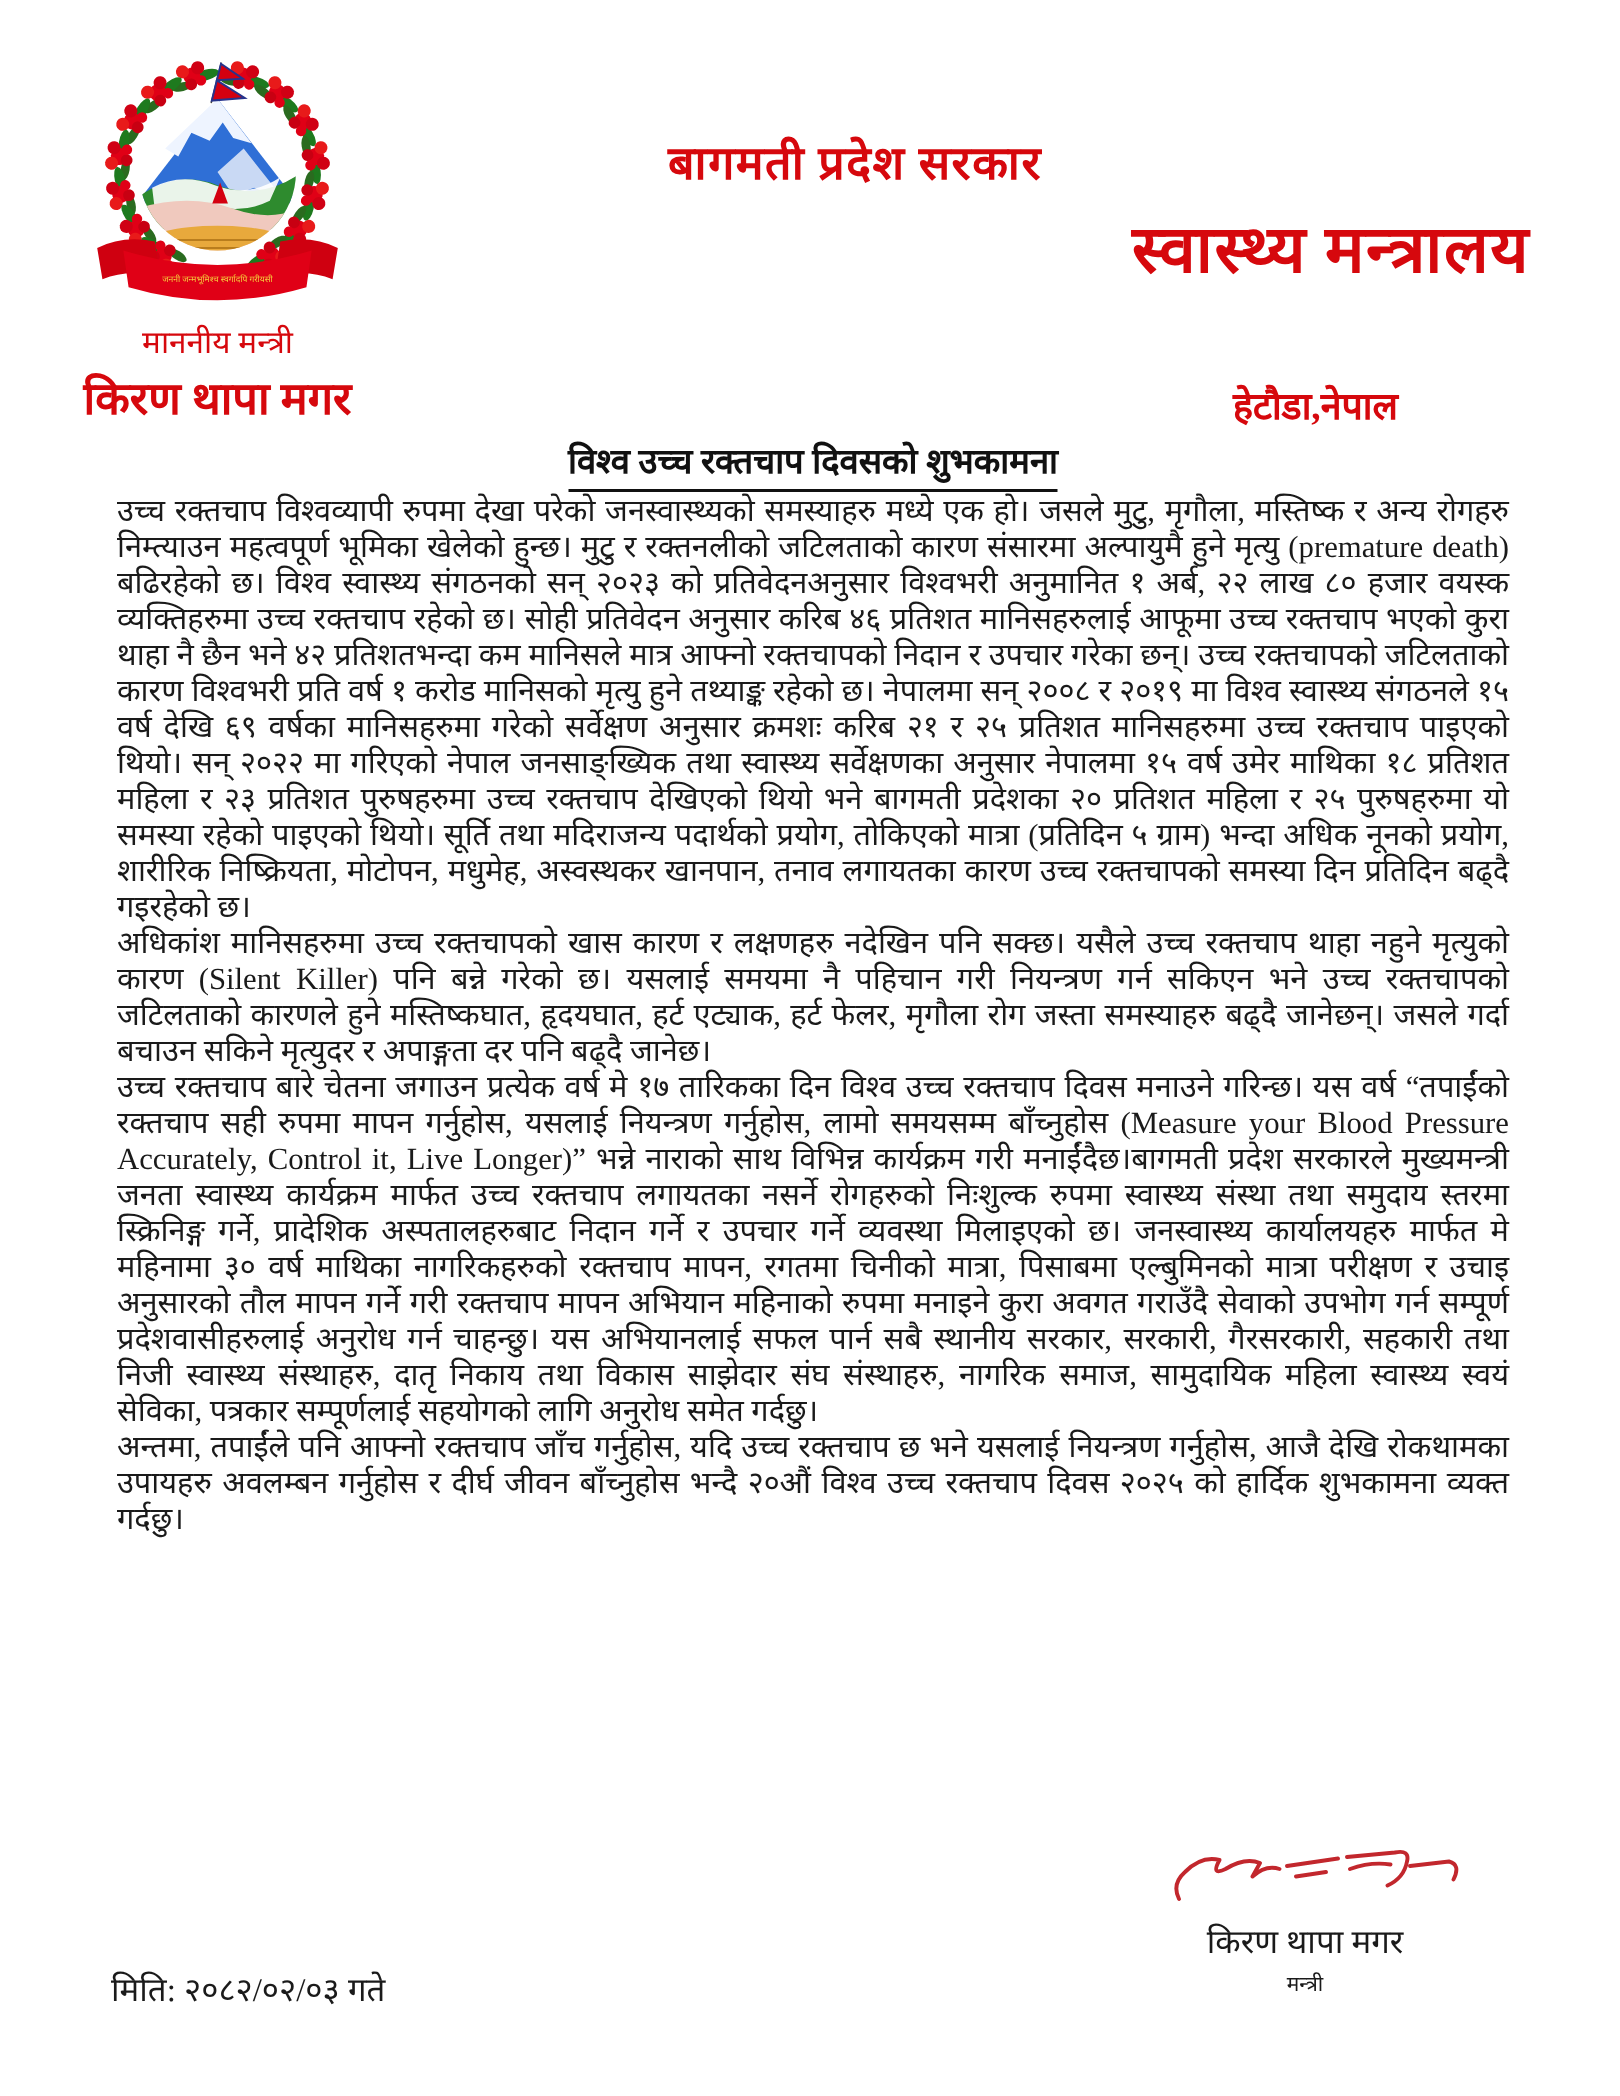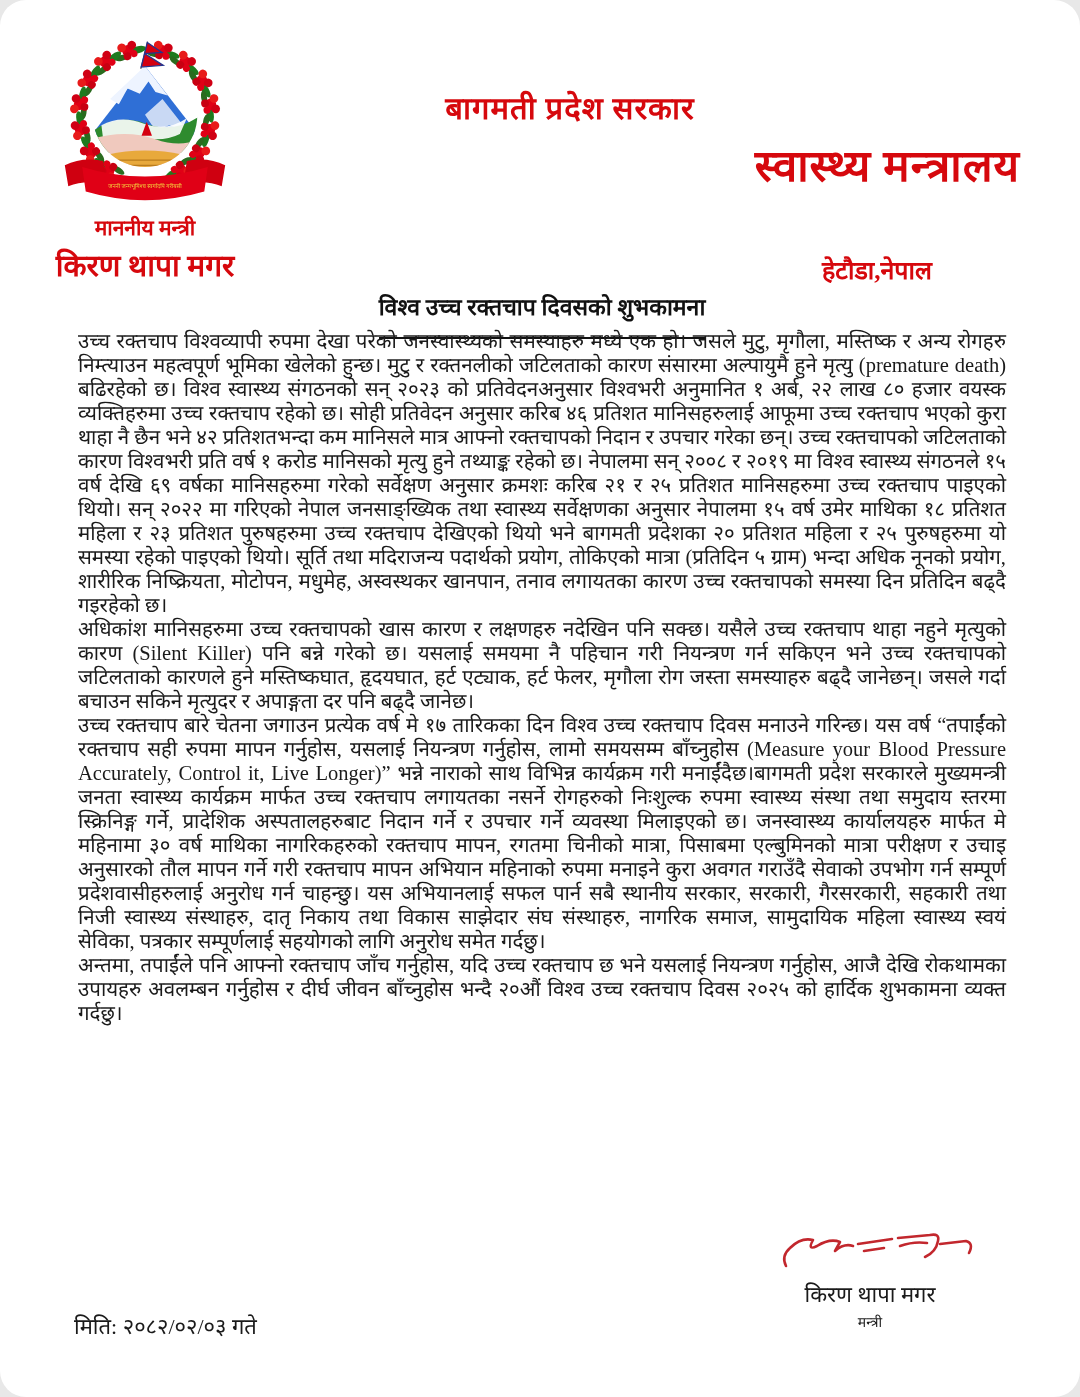--- a/index.html
+++ b/index.html
@@ -1,32 +1,32 @@
 <!DOCTYPE html>
 <html><head>
 <meta charset="utf-8">
 <style>
   html,body{margin:0;padding:0;background:#e8e8e8;}
   .page{
     position:relative;width:1080px;height:1397px;margin:0 auto;background:#ffffff;
-    font-family:"Liberation Serif","DejaVu Serif",serif;overflow:hidden;border-radius:26px;
+    font-family:"Liberation Serif","DejaVu Serif",serif;overflow:hidden;
   }
   .emblem{position:absolute;left:56px;top:38px;width:178px;height:170px;}
   .govt-line{position:absolute;left:120px;top:86px;width:900px;text-align:center;
     font-size:31px;font-weight:600;color:#d6080d;letter-spacing:1px;}
   .ministry-line{position:absolute;left:120px;top:134px;width:900px;text-align:right;
     font-size:44px;font-weight:700;color:#d6080d;letter-spacing:1px;}
   .minister-title{position:absolute;left:46px;top:213px;width:198px;text-align:center;
-    font-size:21px;font-weight:700;color:#d6080d;}
+    font-size:21px;font-weight:400;color:#d6080d;}
   .minister-name{position:absolute;left:20px;top:244px;width:250px;text-align:center;
     font-size:30px;font-weight:700;color:#d6080d;}
   .location{position:absolute;right:148px;top:252px;font-size:25px;font-weight:600;color:#d6080d;margin-left:11px;}
   .letter-title{position:absolute;left:78px;top:290px;width:928px;text-align:center;
     font-size:23px;font-weight:700;color:#111;}
-  .letter-title span{border-bottom:2.5px solid #111;padding-bottom:17px;}
+  .letter-title span{border-bottom:2.5px solid #111;padding-bottom:6px;}
   .body-text{position:absolute;left:78px;top:329px;width:928px;
     font-size:20.5px;line-height:24px;text-align:justify;color:#1a1a1a;}
   .body-text p{margin:0;}
   .signature{position:absolute;left:778px;top:1226px;width:205px;height:50px;}
   .sig-name{position:absolute;left:760px;top:1278px;width:220px;text-align:center;
     font-size:22px;color:#1a1a1a;}
   .date-line{position:absolute;left:74px;top:1310px;font-size:22px;color:#1a1a1a;}
   .sig-post{position:absolute;left:760px;top:1312px;width:220px;text-align:center;
     font-size:14px;color:#1a1a1a;}
 </style>

